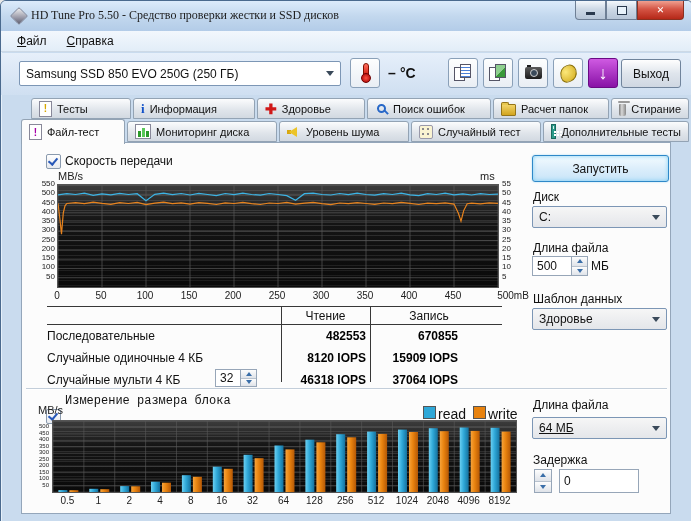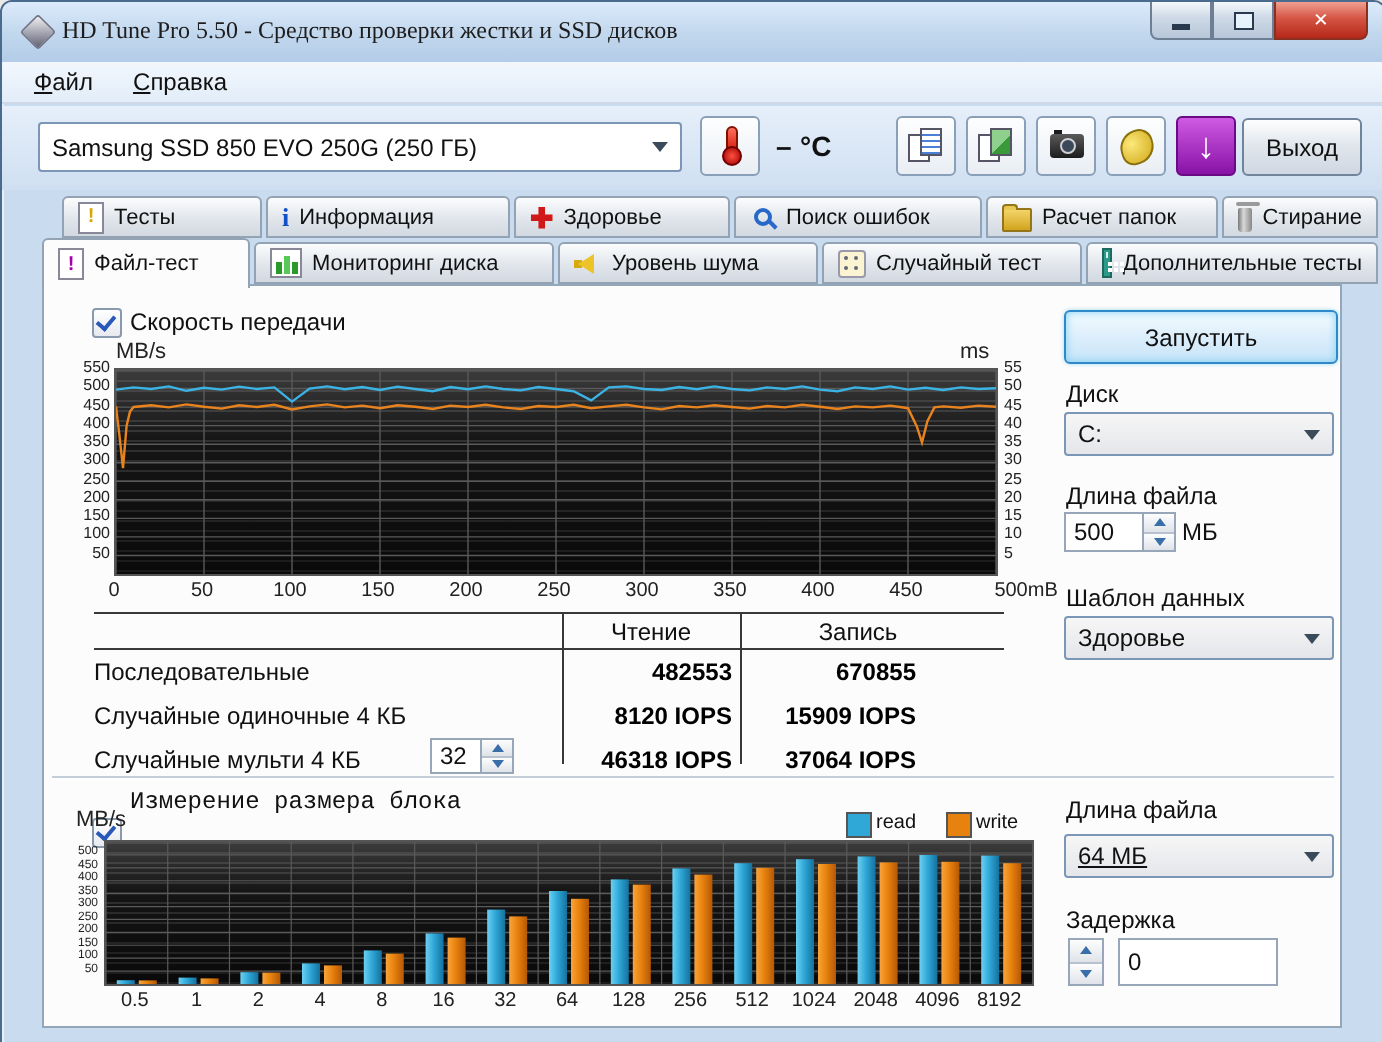--- a/index.html
+++ b/index.html
@@ -85,21 +85,21 @@
   .tbl-val{font-size:12px;font-weight:bold;color:#000;text-align:right;white-space:nowrap;}
   .spin{display:flex;align-items:stretch;}
   .spin .num{border:1px solid #97a6b8;background:#fff;font-size:12px;color:#111;display:flex;align-items:center;padding:0 4px;box-sizing:border-box;}
   .spin .arrows{display:flex;flex-direction:column;width:15px;border:1px solid #97a6b8;border-left:none;}
   .spin .arrows div{flex:1;background:linear-gradient(180deg,#fdfdfd,#dfe3e9);display:flex;align-items:center;justify-content:center;}
   .spin .arrows div+div{border-top:1px solid #b8c2ce;}
   .tri-up{width:0;height:0;border-left:3px solid transparent;border-right:3px solid transparent;border-bottom:4px solid #3a6ea8;}
   .tri-dn{width:0;height:0;border-left:3px solid transparent;border-right:3px solid transparent;border-top:4px solid #3a6ea8;}
   .start-btn{border:1px solid #2f88c8;border-radius:3px;background:linear-gradient(180deg,#f4fbff,#dceefb 50%,#c8e4f8);box-shadow:inset 0 0 4px #7fd0f4,0 0 2px #9fd8f4;font-size:12px;color:#111;display:flex;align-items:center;justify-content:center;}
   .legend-swatch{width:11px;height:11px;border:1px solid #555;}
-  .legend-text{font-size:10px;color:#111;}
+  .legend-text{font-size:14px;color:#111;}
   .vline-dark{background:#383838;}
 </style>
 </head>
 <body>
 
 <div class="win">
 
   <div class="abs titlebar">
     <div class="abs app-icon"></div>
     <div class="abs title-text">HD Tune Pro 5.50 - Средство проверки жестки и SSD дисков</div>

